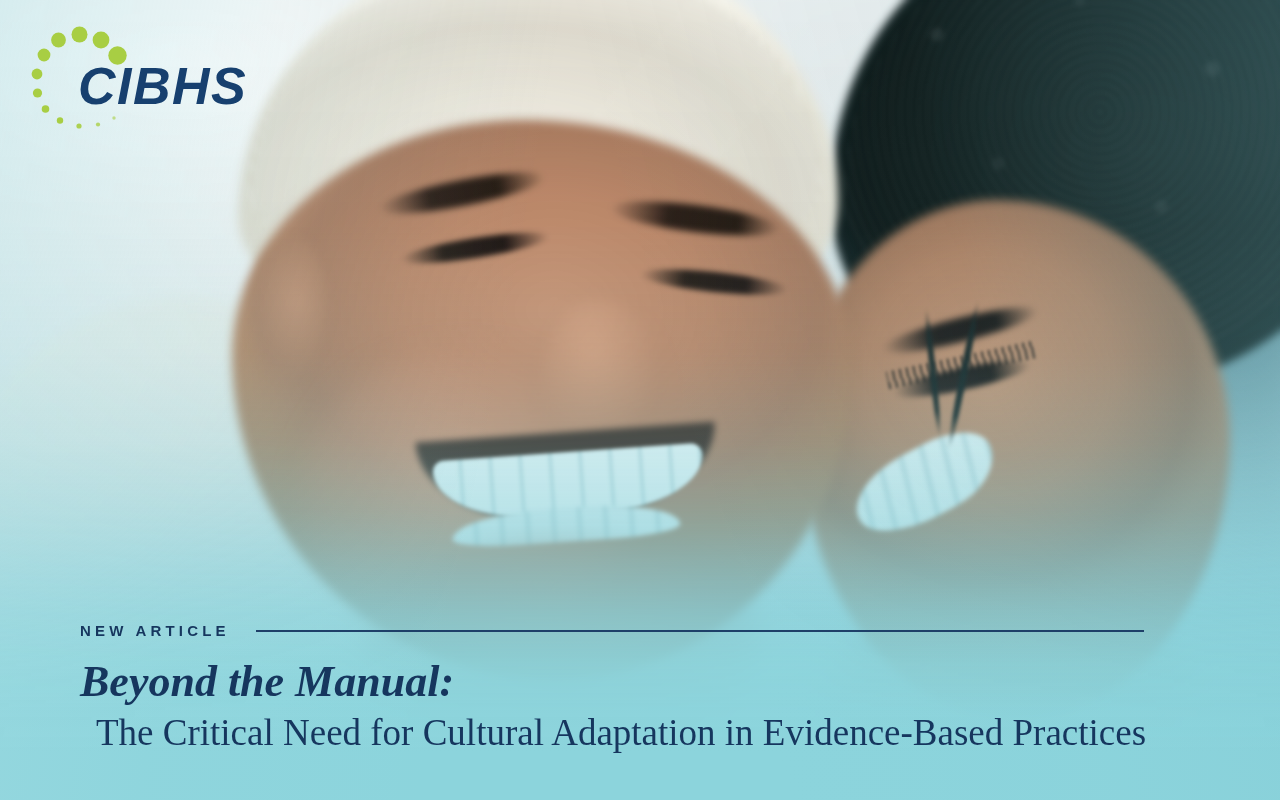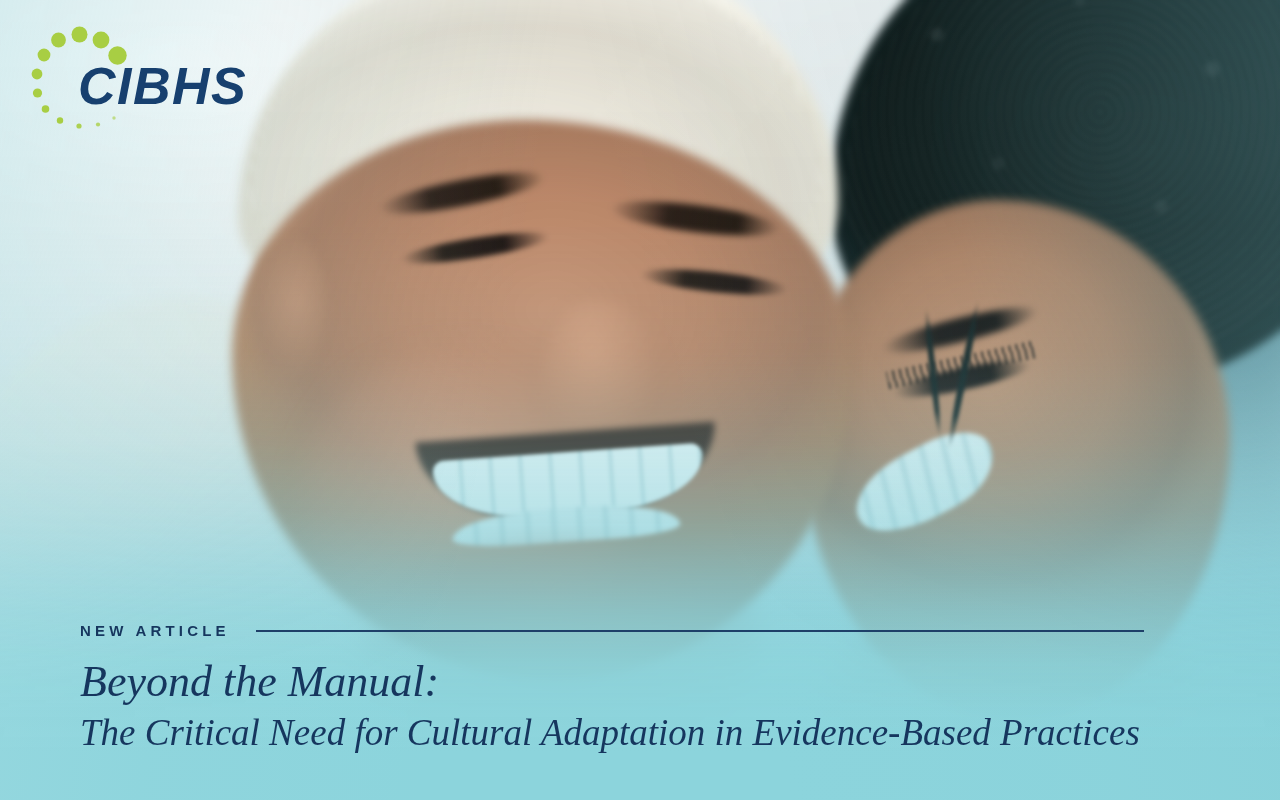--- a/index.html
+++ b/index.html
@@ -349,35 +349,34 @@
 
   .headline-block {
     position: absolute;
     left: 80px;
     top: 658px;
     width: 1120px;
   }
   .headline-main {
     font-family: "Liberation Serif", serif;
     font-style: italic;
-    font-weight: 400;
+    font-weight: 700;
     font-size: 44px;
     line-height: 1.08;
     color: #16365E;
     margin: 0;
     white-space: nowrap;
   }
   .headline-sub {
     font-family: "Liberation Serif", serif;
-    font-style: italic;
     font-weight: 400;
     font-size: 37px;
     line-height: 1.12;
     color: #16365E;
-    margin: 6px 0 0 0;
+    margin: 6px 0 0 16px;
     white-space: nowrap;
   }
 </style>
 </head>
 <body>
 
 <div id="hero-banner">
 
   <div class="photo-layer">
     <div class="photo-backdrop"></div>

